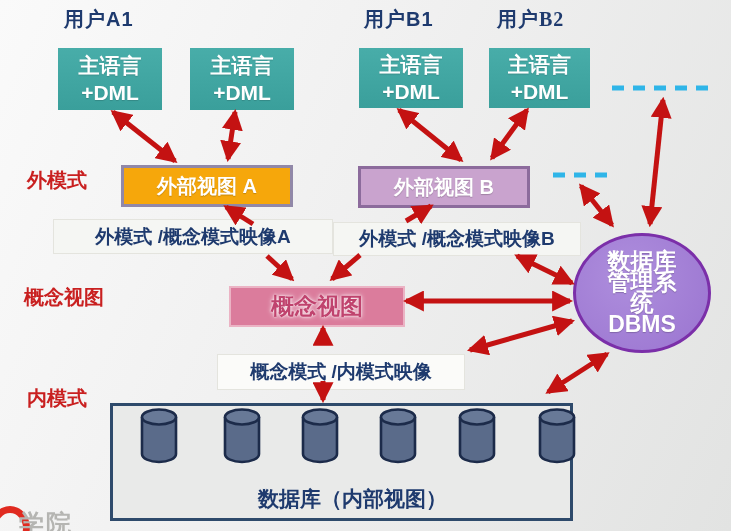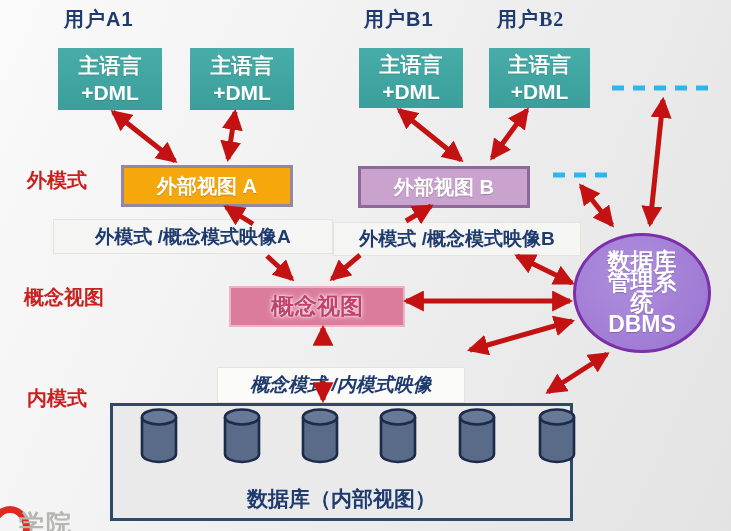--- a/index.html
+++ b/index.html
@@ -33,21 +33,21 @@
     display:flex;align-items:center;justify-content:center;
     color:#C0436E;font-size:23px;font-weight:bold;
     text-shadow:0 0 2px #ffffff,0 0 5px rgba(255,255,255,.9);
   }
   .db-box{
     width:463px;height:118px;background:#e9eae9;border:3px solid #2E4A6B;z-index:2;box-sizing:border-box;
   }
   .cyl-row{position:absolute;left:110px;top:407px;width:463px;height:60px;z-index:3;}
   .cyl{position:absolute;width:40px;height:58px;}
   .db-label{
-    position:absolute;left:110px;top:485px;width:463px;text-align:center;z-index:3;
+    position:absolute;left:121px;top:485px;width:463px;text-align:center;z-index:3;
     color:#1E3A6E;font-size:21px;font-weight:bold;
   }
   .dbms-ellipse{
     left:573px;top:233px;width:138px;height:120px;border-radius:50%;
     background:radial-gradient(circle at 40% 35%,#AE8EDD,#9A74D0);
     border:3px solid #7B2FA9;box-sizing:border-box;z-index:2;
     display:flex;flex-direction:column;align-items:center;justify-content:center;
     color:#fff;font-size:23px;font-weight:bold;line-height:21px;text-align:center;
     text-shadow:0 1px 1px rgba(0,0,0,.2);
   }
@@ -87,21 +87,21 @@
 
   <div class="abs schema-label" style="left:27px;top:167px;">外模式</div>
   <div class="abs schema-label" style="left:24px;top:284px;">概念视图</div>
   <div class="abs schema-label" style="left:27px;top:385px;">内模式</div>
 
   <div class="abs view-box view-a" style="left:121px;top:165px;width:166px;">外部视图 A</div>
   <div class="abs view-box view-b" style="left:358px;top:166px;width:166px;">外部视图 B</div>
 
   <div class="abs map-strip" style="left:53px;top:219px;width:278px;height:33px;">外模式 /概念模式映像A</div>
   <div class="abs map-strip" style="left:333px;top:222px;width:246px;height:32px;">外模式 /概念模式映像B</div>
-  <div class="abs map-strip" style="left:217px;top:367px;width:246px;height:34px;background:#fbfbf9;font-style:italic;">概念模式 /内模式映像</div>
+  <div class="abs map-strip" style="left:217px;top:354px;width:246px;height:34px;background:#fbfbf9;">概念模式 /内模式映像</div>
 
   <div class="abs concept-box" style="left:229px;top:286px;">概念视图</div>
 
   <div class="abs db-box" style="left:110px;top:403px;"></div>
   <div class="cyl-row">
       <svg class="cyl" style="left:29px" viewBox="0 0 40 58">
        <path d="M3 10 V47 A17 8 0 0 0 37 47 V10" fill="#5A6B8A" stroke="#1C2B4A" stroke-width="2.6"></path>
        <ellipse cx="20" cy="10" rx="17" ry="7.5" fill="#687997" stroke="#1C2B4A" stroke-width="2.6"></ellipse>
      </svg>
       <svg class="cyl" style="left:112px" viewBox="0 0 40 58">

